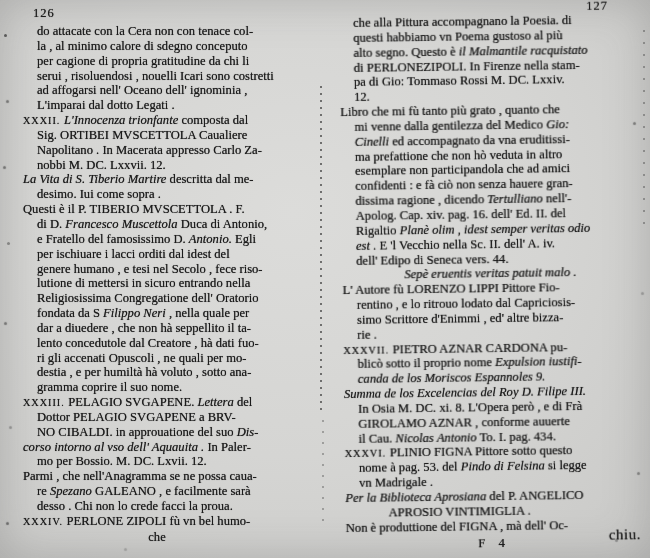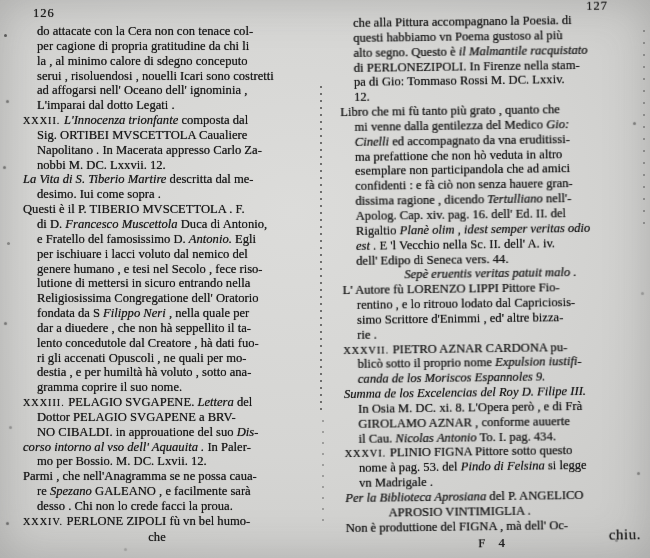--- a/index.html
+++ b/index.html
@@ -80,35 +80,35 @@
 </style>
 </head>
 <body>
 
 <div id="scan">
 
   <div id="left-col" class="col">
     <div class="pagenum">126</div>
     <div>
         <div class="line ind1"><span>do attacate con la Cera non con tenace col-</span></div>
+        <div class="line ind1"><span>la , al minimo calore di sdegno conceputo</span></div>
         <div class="line ind1"><span>per cagione di propria gratitudine da chi li</span></div>
-        <div class="line ind1"><span>la , al minimo calore di sdegno conceputo</span></div>
         <div class="line ind1"><span>serui , risoluendosi , nouelli Icari sono costretti</span></div>
         <div class="line ind1"><span>ad affogarsi nell' Oceano dell' ignominia ,</span></div>
         <div class="line ind1"><span>L'imparai dal dotto Legati .</span></div>
         <div class="line ind0"><span class="rn">xxxii. </span><span class="i">L'Innocenza trionfante</span><span> composta dal</span></div>
         <div class="line ind1"><span>Sig. ORTIBEI MVSCETTOLA Caualiere</span></div>
         <div class="line ind1"><span>Napolitano . In Macerata appresso Carlo Za-</span></div>
         <div class="line ind1"><span>nobbi M. DC. Lxxvii. 12.</span></div>
         <div class="line ind0"><span class="i">La Vita di S. Tiberio Martire</span><span> descritta dal me-</span></div>
         <div class="line ind1"><span>desimo. Iui come sopra .</span></div>
         <div class="line ind0"><span>Questi è il P. TIBERIO MVSCETTOLA . F.</span></div>
         <div class="line ind1"><span>di D. </span><span class="i">Francesco Muscettola</span><span> Duca di Antonio,</span></div>
         <div class="line ind1"><span>e Fratello del famosissimo D. </span><span class="i">Antonio.</span><span> Egli</span></div>
-        <div class="line ind1"><span>per ischiuare i lacci voluto dal nemico del</span></div>
+        <div class="line ind1"><span>per ischiuare i lacci orditi dal idest del</span></div>
         <div class="line ind1"><span>genere humano , e tesi nel Secolo , fece riso-</span></div>
         <div class="line ind1"><span>lutione di mettersi in sicuro entrando nella</span></div>
         <div class="line ind1"><span>Religiosissima Congregatione dell' Oratorio</span></div>
         <div class="line ind1"><span>fondata da S </span><span class="i">Filippo Neri</span><span> , nella quale per</span></div>
         <div class="line ind1"><span>dar a diuedere , che non hà seppellito il ta-</span></div>
         <div class="line ind1"><span>lento concedutole dal Creatore , hà dati fuo-</span></div>
         <div class="line ind1"><span>ri gli accenati Opuscoli , ne quali per mo-</span></div>
         <div class="line ind1"><span>destia , e per humiltà hà voluto , sotto ana-</span></div>
         <div class="line ind1"><span>gramma coprire il suo nome.</span></div>
         <div class="line ind0"><span class="rn">xxxiii. </span><span>PELAGIO SVGAPENE. </span><span class="i">Lettera</span><span> del</span></div>

